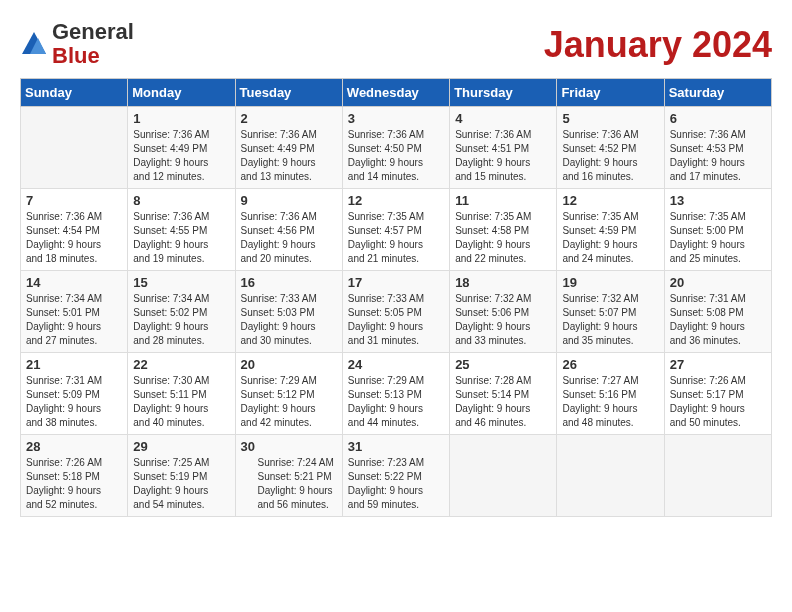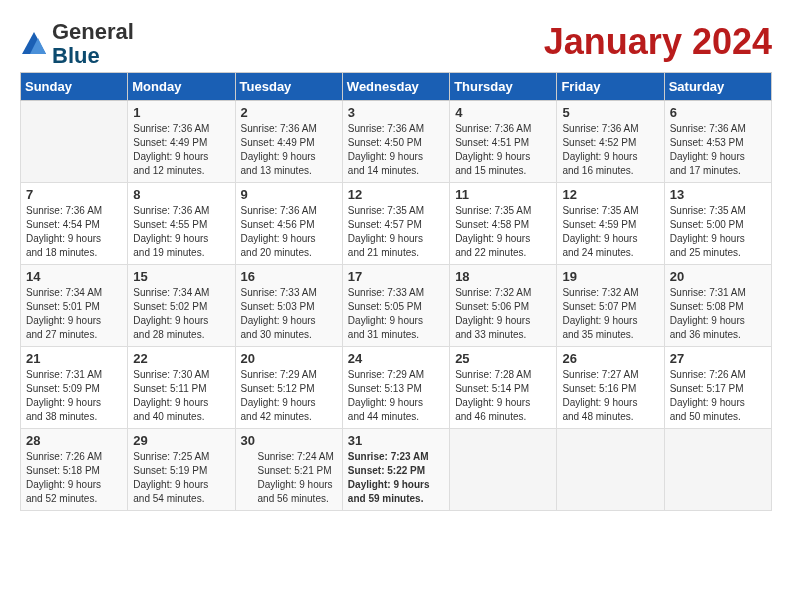--- a/index.html
+++ b/index.html
@@ -6,34 +6,34 @@
     body {
       font-family: Arial, sans-serif;
       background: #fff;
       width: 792px;
       min-height: 612px;
       padding: 20px;
     }
     .header-area {
       display: flex;
       justify-content: space-between;
-      align-items: flex-start;
-      margin-bottom: 4px;
+      align-items: center;
+      margin-bottom: 10px;
     }
     .logo {
       display: flex;
       align-items: center;
     }
     .logo-text {
       font-size: 22px;
       font-weight: bold;
       line-height: 1.1;
     }
     .logo-general { color: #333; }
-    .logo-blue { color: #0c4a6e; }
+    .logo-blue { color: #b91c1c; }
     .logo-icon {
       width: 28px;
       height: 28px;
       margin-right: 4px;
     }
     .title-area {
       text-align: right;
     }
     .main-title {
       font-size: 36px;
@@ -338,21 +338,21 @@
         </td>
         <td>
           <span class="day-number">30</span>
           <div class="day-info" style="white-space: pre-line; margin-left: 17px;">Sunrise: 7:24 AM
 Sunset: 5:21 PM
 Daylight: 9 hours
 and 56 minutes.</div>
         </td>
         <td>
           <span class="day-number">31</span>
-          <div class="day-info" style="white-space: pre-line; font-weight: bold;">Sunrise: 7:23 AM
+          <div class="day-info" style="white-space: pre-line;">Sunrise: 7:23 AM
 Sunset: 5:22 PM
 Daylight: 9 hours
 and 59 minutes.</div>
         </td>
         <td class="empty-cell"></td>
         <td class="empty-cell"></td>
         <td class="empty-cell"></td>
       </tr>
     </tbody>
 </table>

